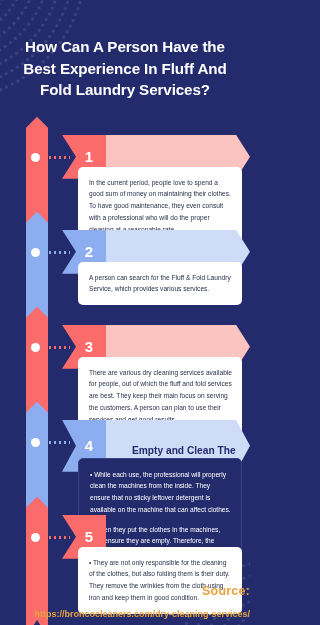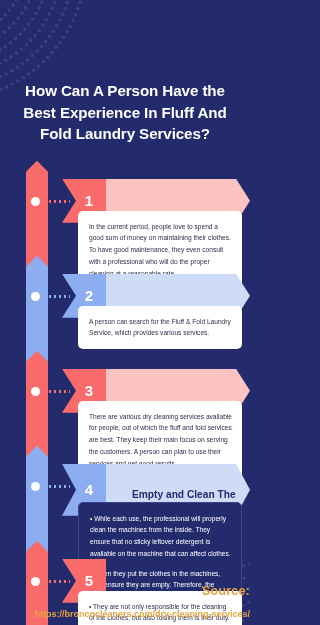--- a/index.html
+++ b/index.html
@@ -20,21 +20,21 @@
   .dots {
     position:absolute;
     pointer-events:none;
   }
   .dots-tl { top:-48px; left:-62px; width:170px; height:150px; }
   .dots-br { right:-30px; bottom:-34px; width:120px; height:110px; }
 
   
   .header {
     position:relative;
-    padding:80px 12px 14px;
+    padding:36px 12px 14px;
     text-align:center;
   }
   .title {
     color:#ffffff;
     font-size:15.2px;
     font-weight:bold;
     line-height:1.42;
     letter-spacing:-0.1px;
   }
 

